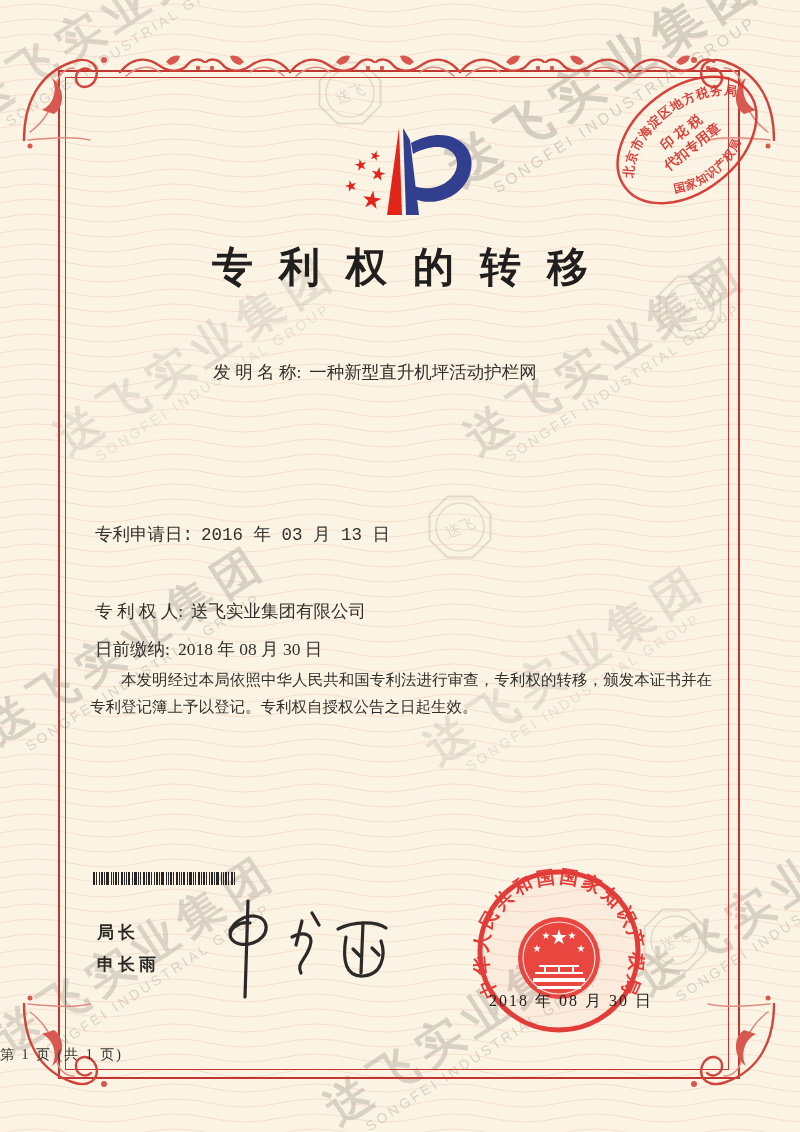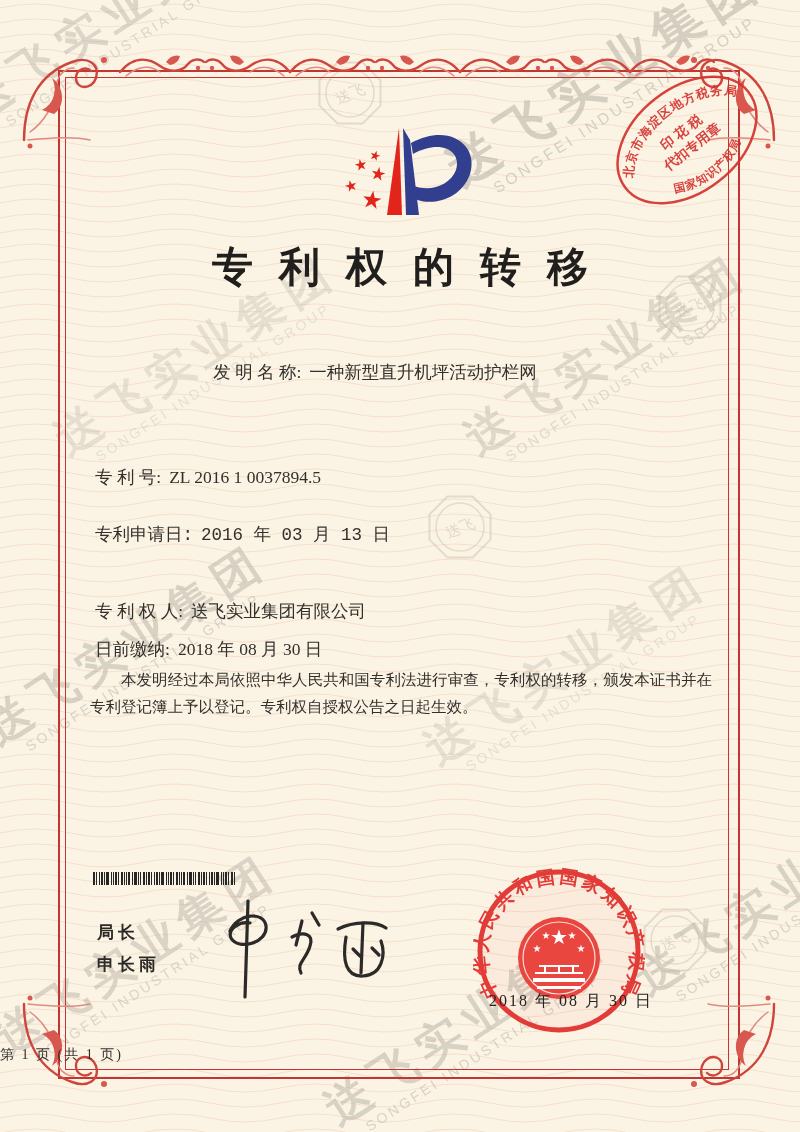--- a/index.html
+++ b/index.html
@@ -169,23 +169,20 @@
     <path d="M77,16 L65,103 L80,103 Z" fill="#e1251b"></path>
     <path d="M81,16 L84,103 L97,103 L88,28 Z" fill="#323f8f"></path>
     <path d="M89,31 C128,10 157,34 148,62 C140,86 112,95 93,87 L90,73 C106,81 128,74 134,58 C140,40 120,26 91,42 Z" fill="#323f8f"></path>
   </svg>
 
   <div class="abs title">专利权的转移</div>
 
   <div class="abs field" style="top:360px;text-align:center;">
     <span class="lab">发 明 名 称:</span><span class="val">一种新型直升机坪活动护栏网</span>
   </div>
-  <div class="abs field" style="top:465px;">
-    <span class="lab">专   利   号:</span><span class="val">ZL 2016 1 0037894.5</span>
-  </div>
   <div class="abs field" style="top:522px;font-family:Liberation Mono, monospace;">
     <span class="lab">专利申请日:</span><span class="val">2016 年 03 月 13 日</span>
   </div>
   <div class="abs field" style="top:599px;">
     <span class="lab">专 利 权 人:</span><span class="val">送飞实业集团有限公司</span>
   </div>
   <div class="abs field" style="top:637px;">
     <span class="lab">日前缴纳:</span><span class="val">2018 年 08 月 30 日</span>
   </div>
 

